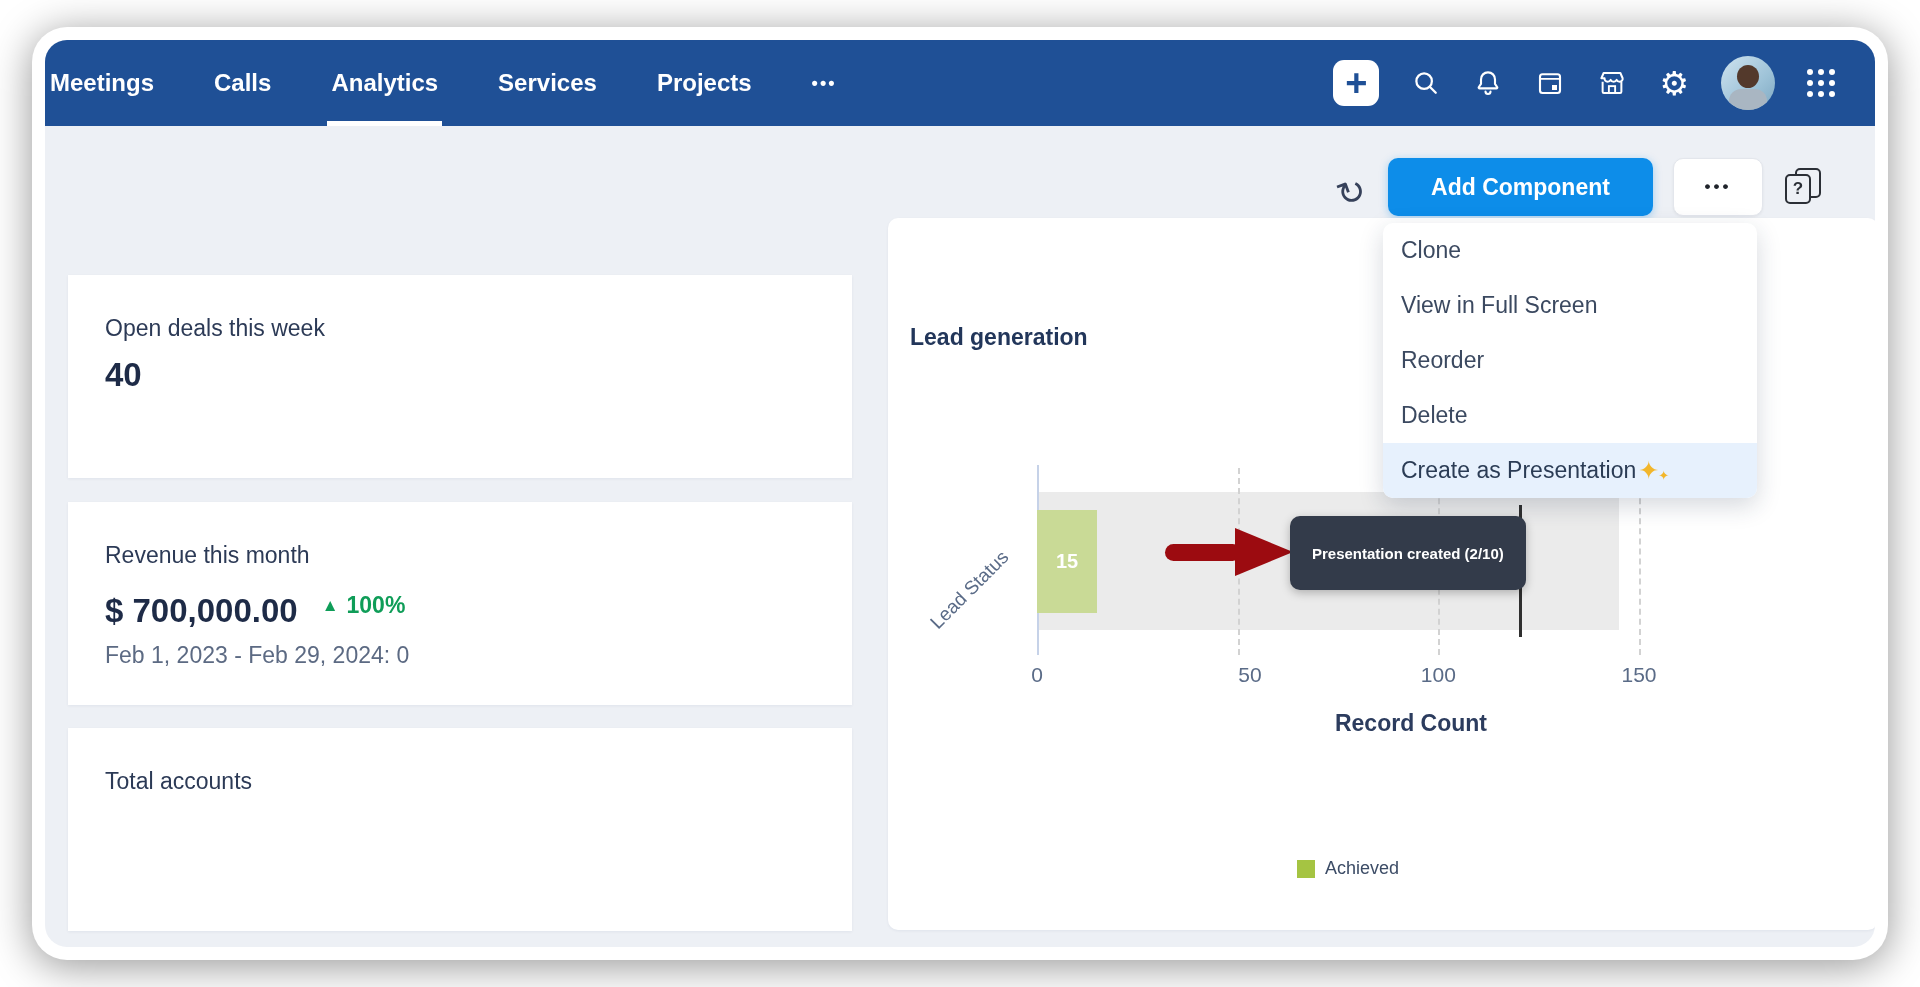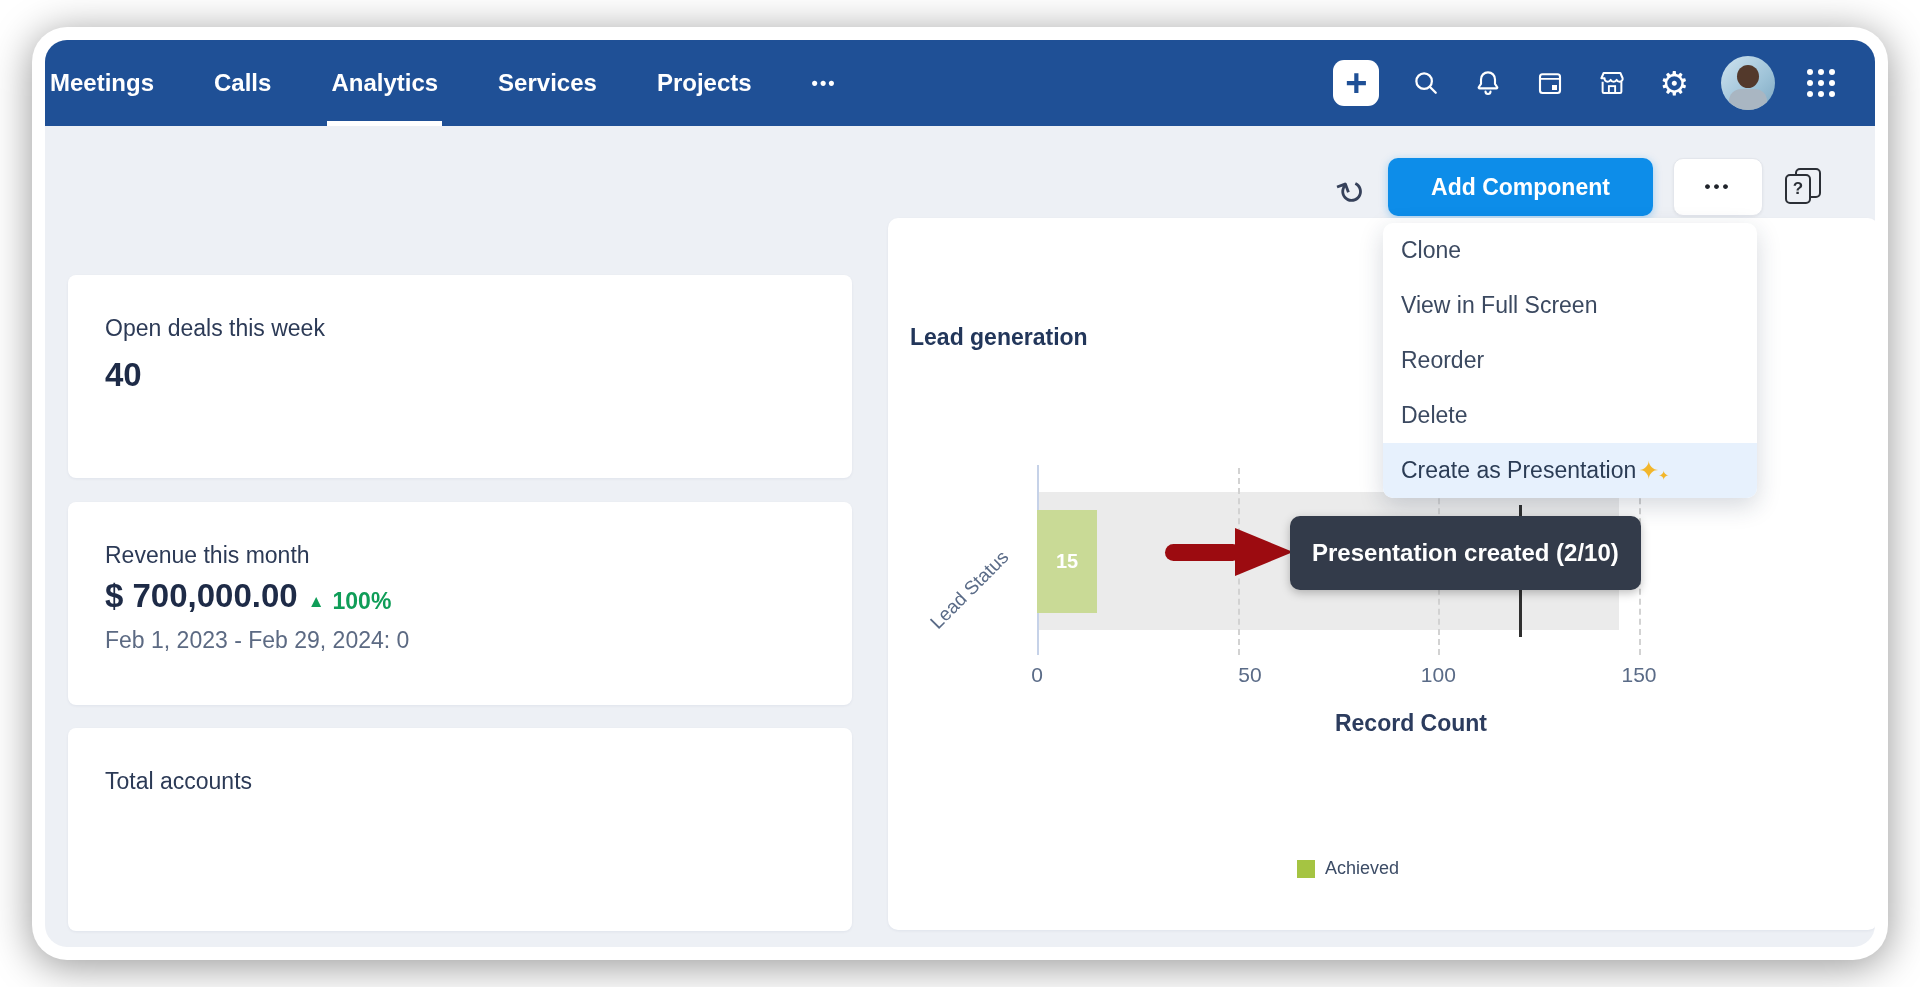--- a/index.html
+++ b/index.html
@@ -27,24 +27,24 @@
 
   
   .refresh-btn { position:absolute; left:1292px; top:132px; font-size:34px; color:#36415a; cursor:pointer; transform:rotate(-20deg); }
   .add-component-btn { position:absolute; left:1343px; top:118px; width:265px; height:58px; background:#0d8de9; color:#ffffff; font-size:23px; font-weight:bold; border:none; border-radius:10px; cursor:pointer; box-shadow:0 2px 8px rgba(13,141,233,0.35); font-family:"Liberation Sans", sans-serif; }
   .more-btn { position:absolute; left:1628px; top:118px; width:90px; height:58px; background:#ffffff; border:1px solid #e3e6ec; border-radius:10px; color:#20242b; font-size:17px; font-weight:bold; letter-spacing:3px; cursor:pointer; box-shadow:0 1px 3px rgba(0,0,0,0.06); font-family:"Liberation Sans", sans-serif; }
   .help-icon { position:absolute; left:1738px; top:128px; width:40px; height:40px; cursor:pointer; }
   .help-icon .back { position:absolute; right:2px; top:0; width:26px; height:30px; border:2.5px solid #2b2f36; border-radius:5px; }
   .help-icon .front { position:absolute; left:2px; top:6px; width:26px; height:30px; border:2.5px solid #2b2f36; border-radius:5px; background:#edf0f5; color:#2b2f36; font-size:17px; font-weight:bold; display:flex; align-items:center; justify-content:center; }
 
   
-  .kpi-card { position:absolute; left:23px; width:784px; height:203px; background:#ffffff; border-radius:8px; box-shadow:0 1px 3px rgba(25,39,80,0.06); padding:40px 37px 0 37px; }
+  .kpi-card { position:absolute; left:23px; width:784px; height:203px; background:#ffffff; border-radius:0; box-shadow:0 1px 3px rgba(25,39,80,0.06); padding:40px 37px 0 37px; }
   .kpi-title { font-size:23px; color:#2c3a56; }
   .kpi-value { font-size:33px; font-weight:bold; color:#1e2b47; margin-top:14px; }
-  .kpi-value-row { display:flex; align-items:flex-end; gap:10px; margin-top:8px; }
+  .kpi-value-row { display:flex; align-items:flex-start; gap:24px; margin-top:23px; }
   .kpi-value-row .big { font-size:33px; font-weight:bold; color:#1e2b47; }
   .delta { display:flex; align-items:center; gap:8px; color:#0f9d58; }
   .delta .tri { font-size:17px; }
   .delta .pct { font-size:23px; font-weight:bold; }
   .kpi-subtitle { font-size:23px; color:#5c6a83; margin-top:12px; }
 
   
   .chart-card { position:absolute; left:843px; top:178px; width:990px; height:712px; background:#ffffff; border-radius:10px; box-shadow:0 1px 3px rgba(25,39,80,0.06); }
   .chart-title { position:absolute; left:22px; top:106px; font-size:23px; font-weight:bold; color:#22365a; }
   .chart-plot { position:absolute; left:0; top:0; width:100%; height:100%; }
@@ -63,21 +63,21 @@
 
   
   .dropdown { position:absolute; left:1338px; top:183px; width:374px; background:#ffffff; border-radius:10px; box-shadow:0 8px 24px rgba(30,43,71,0.18); z-index:30; overflow:hidden; }
   .menu-item { height:55px; display:flex; align-items:center; padding-left:18px; font-size:23px; color:#3b4960; cursor:pointer; white-space:nowrap; }
   .menu-item.highlighted { background:#e7f1fd; color:#2b3c55; }
   .sparkle { position:relative; margin-left:2px; color:#f2b62b; }
   .sparkle .s1 { font-style:normal; font-size:25px; }
   .sparkle .s2 { font-style:normal; font-size:13px; position:absolute; right:-10px; top:12px; }
 
   
-  .anno-tooltip { position:absolute; left:1245px; top:476px; height:74px; padding:0 22px; background:#333b4a; border-radius:10px; color:#ffffff; font-size:24px; font-weight:bold; display:flex; align-items:center; white-space:nowrap; z-index:40; box-shadow:0 3px 10px rgba(0,0,0,0.25); }
+  .anno-tooltip { position:absolute; left:1245px; top:476px; height:74px; padding:0 22px; background:#333b4a; border-radius:10px; color:#ffffff; font-size:15px; font-weight:bold; display:flex; align-items:center; white-space:nowrap; z-index:40; box-shadow:0 3px 10px rgba(0,0,0,0.25); }
   .anno-arrow { position:absolute; left:1120px; top:488px; width:128px; height:48px; z-index:40; }
   .anno-arrow .tail { position:absolute; left:0; top:16px; width:76px; height:17px; border-radius:9px; background:#9c0b10; }
   .anno-arrow .head { position:absolute; left:70px; top:0; width:0; height:0; border-top:24px solid transparent; border-bottom:24px solid transparent; border-left:58px solid #9c0b10; }
 </style>
 </head>
 <body>
 
 <div class="window">
 
   <div class="nav">

